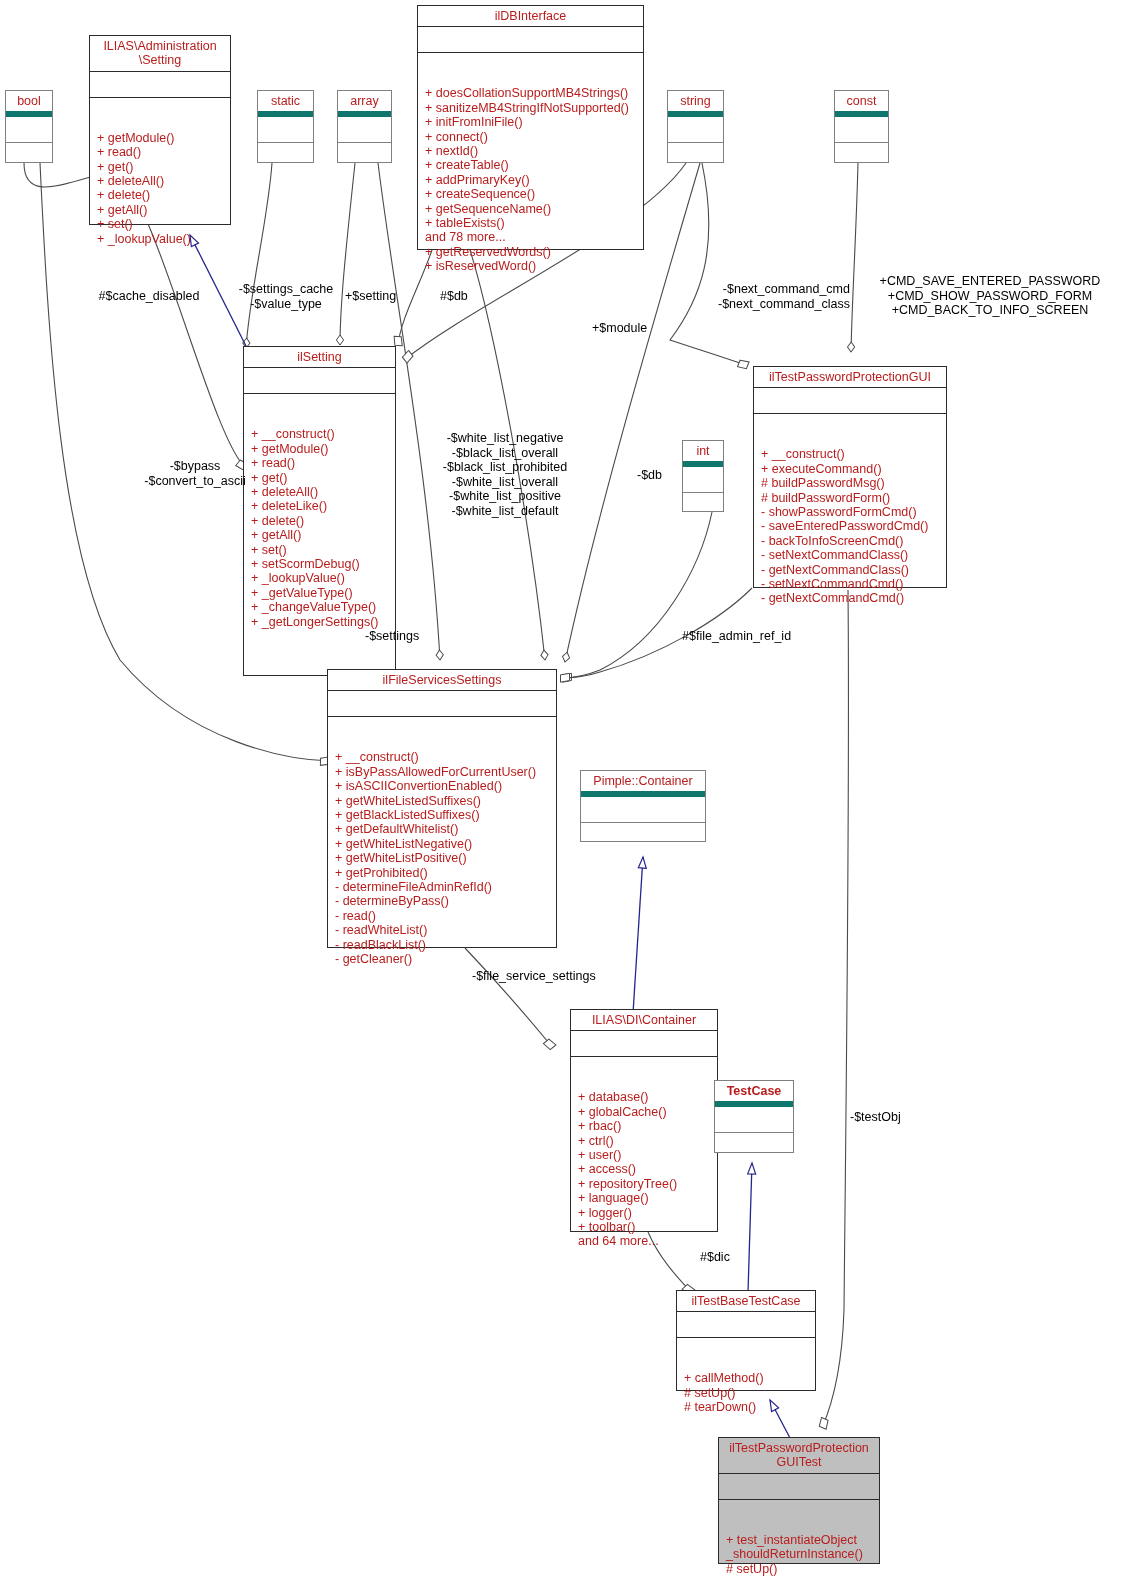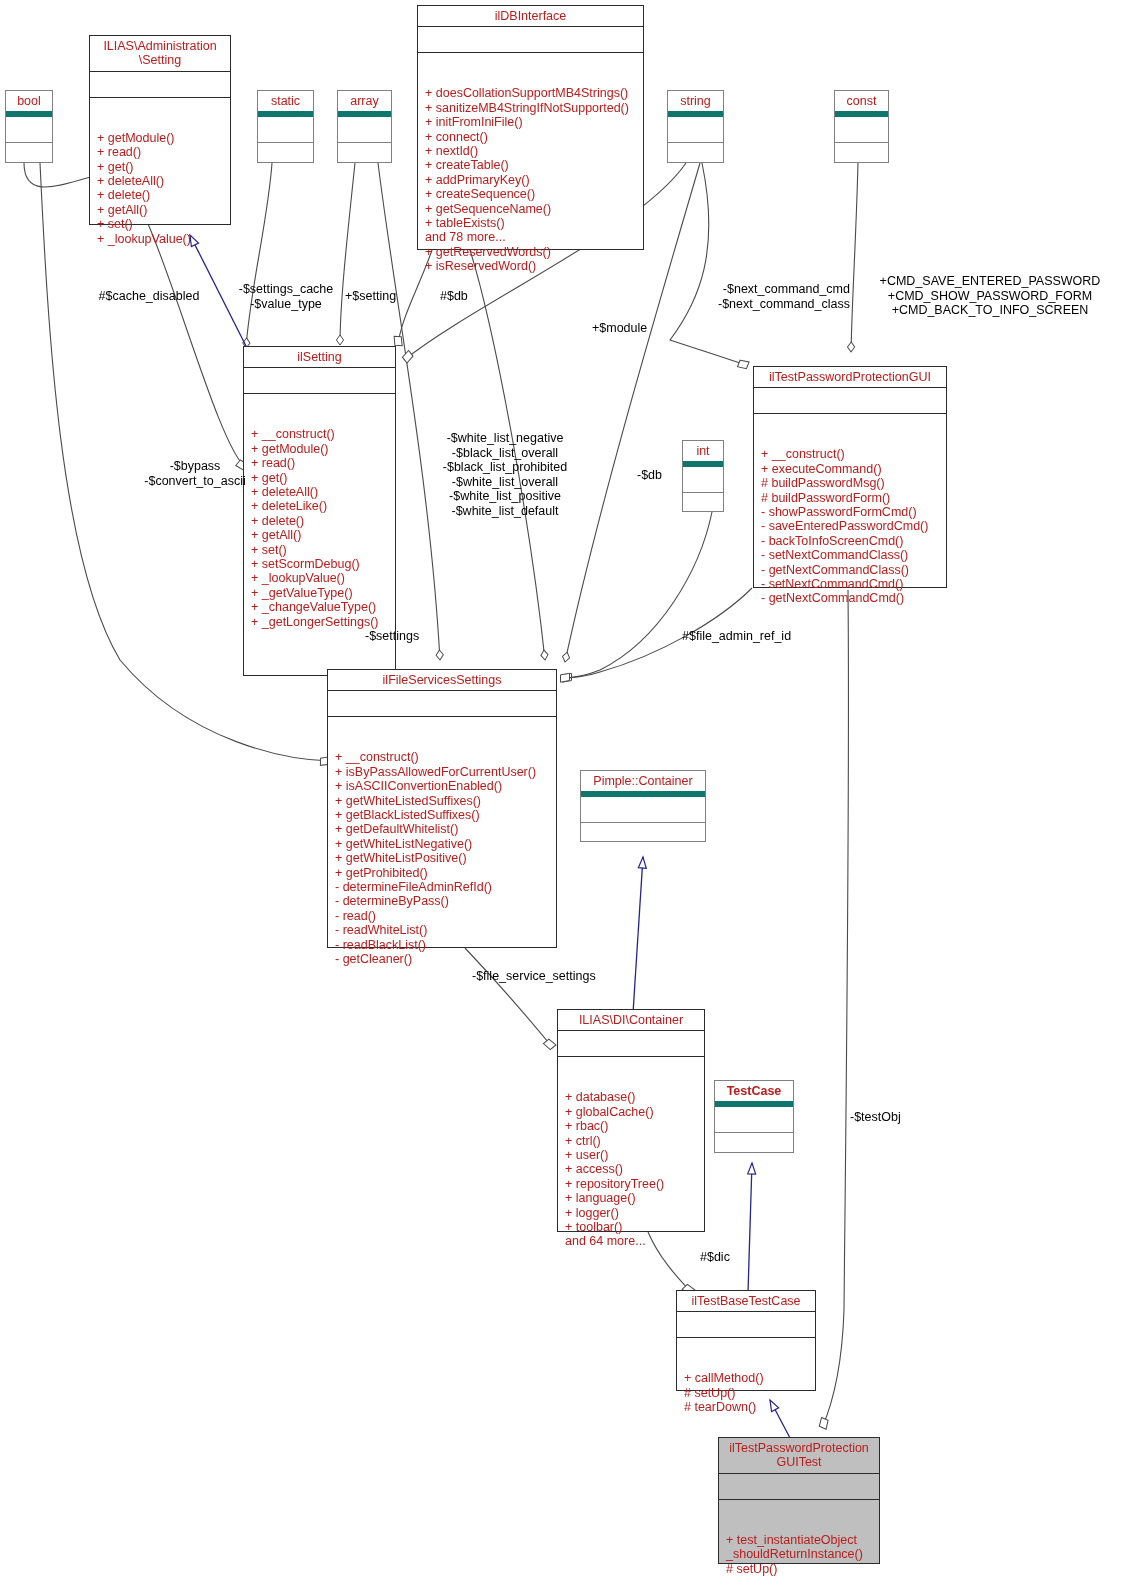--- a/index.html
+++ b/index.html
@@ -284,21 +284,21 @@
       <div>- getCleaner()</div>
     </div>
   </div>
 
   <div class="node" style="left:580px; top:770px; width:126px; height:72px;">
     <div class="title">Pimple::Container</div>
     <div class="attrs"></div>
     <div class="ops" style="min-height:20px;"></div>
   </div>
 
-  <div class="node strong" style="left:557px; top:1009px; width:148px; height:223px;">
+  <div class="node strong" style="left:570px; top:1009px; width:148px; height:223px;">
     <div class="title">ILIAS\DI\Container</div>
     <div class="attrs"></div>
     <div class="ops">
       <div>+ database()</div>
       <div>+ globalCache()</div>
       <div>+ rbac()</div>
       <div>+ ctrl()</div>
       <div>+ user()</div>
       <div>+ access()</div>
       <div>+ repositoryTree()</div>

